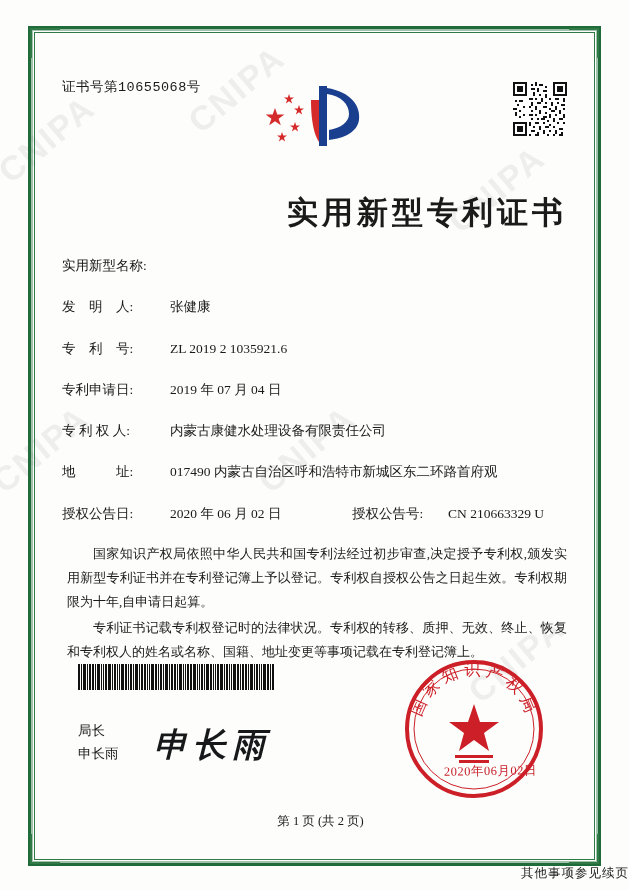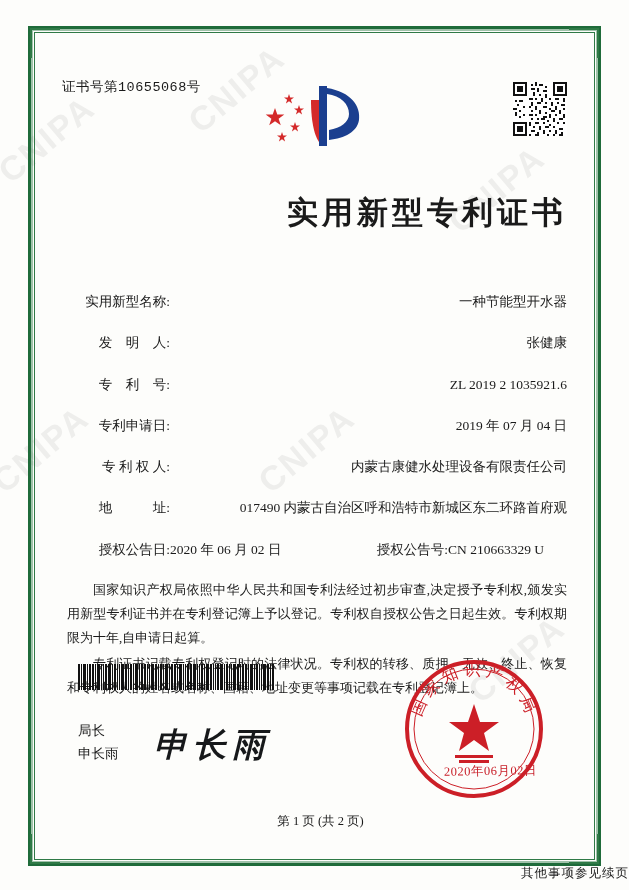--- a/index.html
+++ b/index.html
@@ -114,24 +114,23 @@
   .title {
     text-align: right;
     font-size: 31px;
     font-weight: bold;
     letter-spacing: 4px;
     margin-top: 96px;
     font-family: "DejaVu Serif", serif;
   }
 
   .fields {
-    margin-top: 58px;
+    margin-top: 22px;
     font-size: 13.5px;
     line-height: 1.5;
-    text-align: right;
   }
   .field {
     display: flex;
     margin-bottom: 21px;
     align-items: flex-start;
   }
   .field .lbl {
     width: 108px;
     flex: none;
     letter-spacing: 0px;
@@ -377,21 +376,20 @@
         </g>
       </svg>
     </div>
 
     <div class="title">实用新型专利证书</div>
 
     <div class="fields">
 
       <div class="field">
         <span class="lbl">实用新型名称:</span>
-        <span class="val">一种节能型开水器</span>
       </div>
 
       <div class="field">
         <span class="lbl">发　明　人:</span>
         <span class="val">张健康</span>
       </div>
 
       <div class="field">
         <span class="lbl">专　利　号:</span>
         <span class="val">ZL 2019 2 1035921.6</span>

